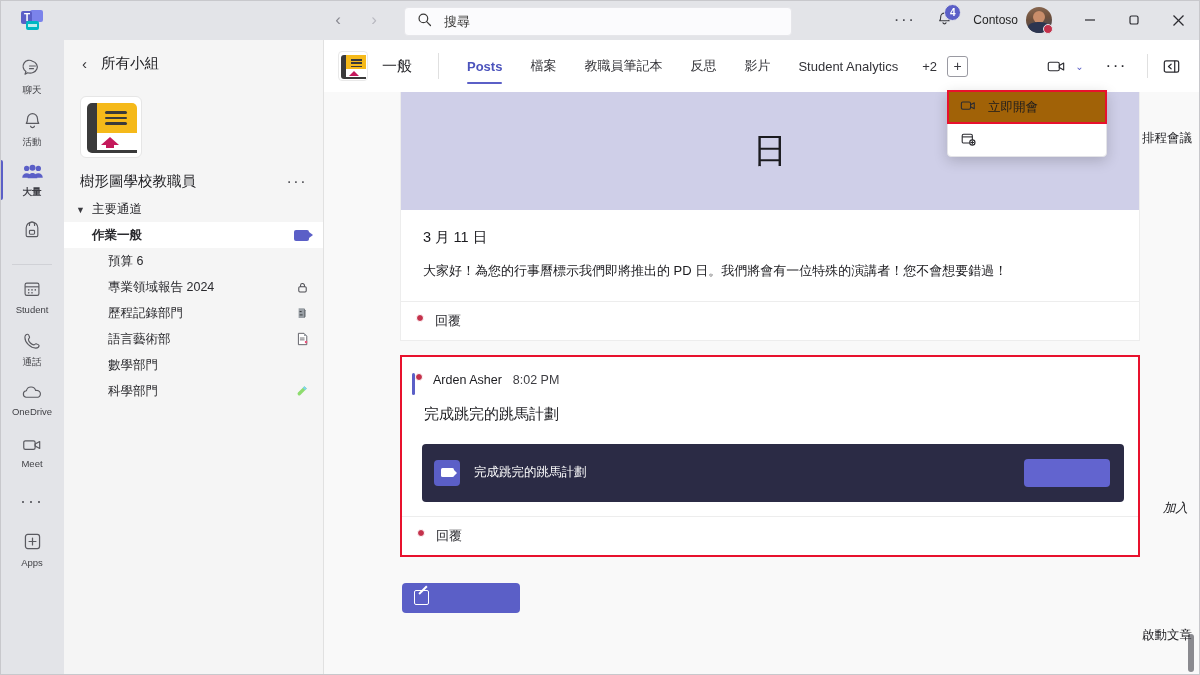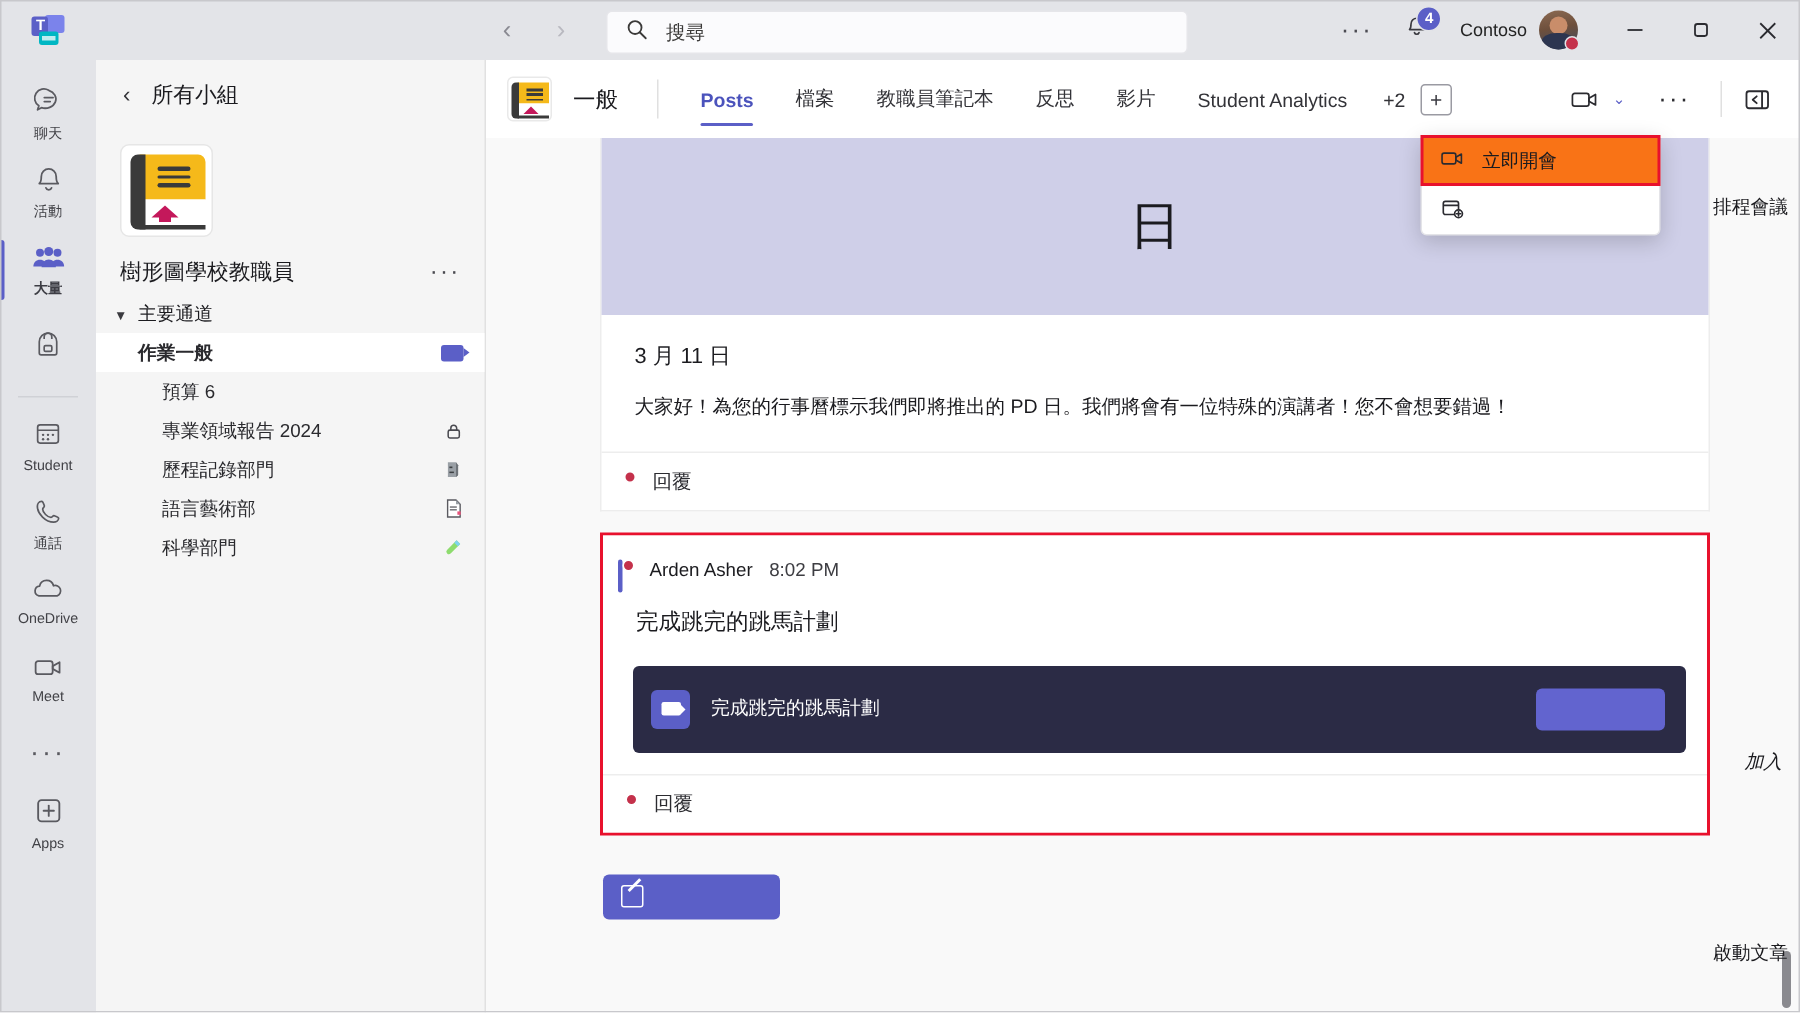--- a/index.html
+++ b/index.html
@@ -184,21 +184,21 @@
   .head-sep { width:1px; height:24px; background:#e0e0e0; margin: 0 6px; }
   .panel-btn { width:30px; height:28px; display:flex; align-items:center; justify-content:center; color:#2b2b30; }
 
   
   .dropdown {
     position: absolute; left: 947px; top: 90px; width: 160px;
     background:#fff; border:1px solid #e4e4e8; border-radius: 4px;
     box-shadow: 0 4px 14px rgba(0,0,0,.18); z-index: 40;
   }
   .dd-item { height: 32px; display:flex; align-items:center; gap: 11px; padding-left: 12px; font-size: 12.5px; color:#1b1b1f; }
-  .dd-item.hl { outline: 2px solid #e8112d; outline-offset: -1px; position: relative; z-index: 2; background:#f97316; }
+  .dd-item.hl { outline: 2px solid #e8112d; outline-offset: -1px; position: relative; z-index: 2; background:#a16207; }
   .dd-sep { height:1px; background:#ececf0; }
 
   
   .body {
     position: absolute; left: 324px; top: 92px; width: 876px; height: 583px;
     background: #f9f9f9; overflow: hidden;
   }
   .post-card { background:#fff; margin: 0 60px 0 76px; border: 1px solid #ededed; border-top: none; }
   .banner { height: 118px; background: #cfcfe8; display:flex; align-items:center; justify-content:center; }
   .banner-glyph { font-size: 34px; color: #1b1b1f; }
@@ -491,20 +491,23 @@
         <svg width="13" height="14" viewBox="0 0 14 15">
           <path d="M2.6 1.4h6l3 3v9.2h-9z" fill="#fff" stroke="#5a5a60" stroke-width="1"></path>
           <path d="M8.6 1.4l3 3h-3z" fill="#9aa0a6"></path>
           <rect x="4.2" y="6" width="5" height="0.9" fill="#5a5a60"></rect>
           <rect x="4.2" y="8" width="5" height="0.9" fill="#5a5a60"></rect>
           <rect x="9.6" y="9.6" width="2.4" height="2.4" fill="#e8547c"></rect>
         </svg>
       </span>
     </div>
 
+    <div class="chan sub">
+      <span class="chan-name">數學部門</span>
+    </div>
 
     <div class="chan sub">
       <span class="chan-name">科學部門</span>
       <span class="chan-ico">
         <svg width="14" height="14" viewBox="0 0 14 14">
           <path d="M9.4 2.2l2.4 2.4-6.4 6.4a1.7 1.7 0 0 1-2.4-2.4z" fill="#8edc6e"></path>
           <path d="M9.4 2.2l2.4 2.4-1.6 1.6-2.4-2.4z" fill="#7fd4f0"></path>
         </svg>
       </span>
     </div>

